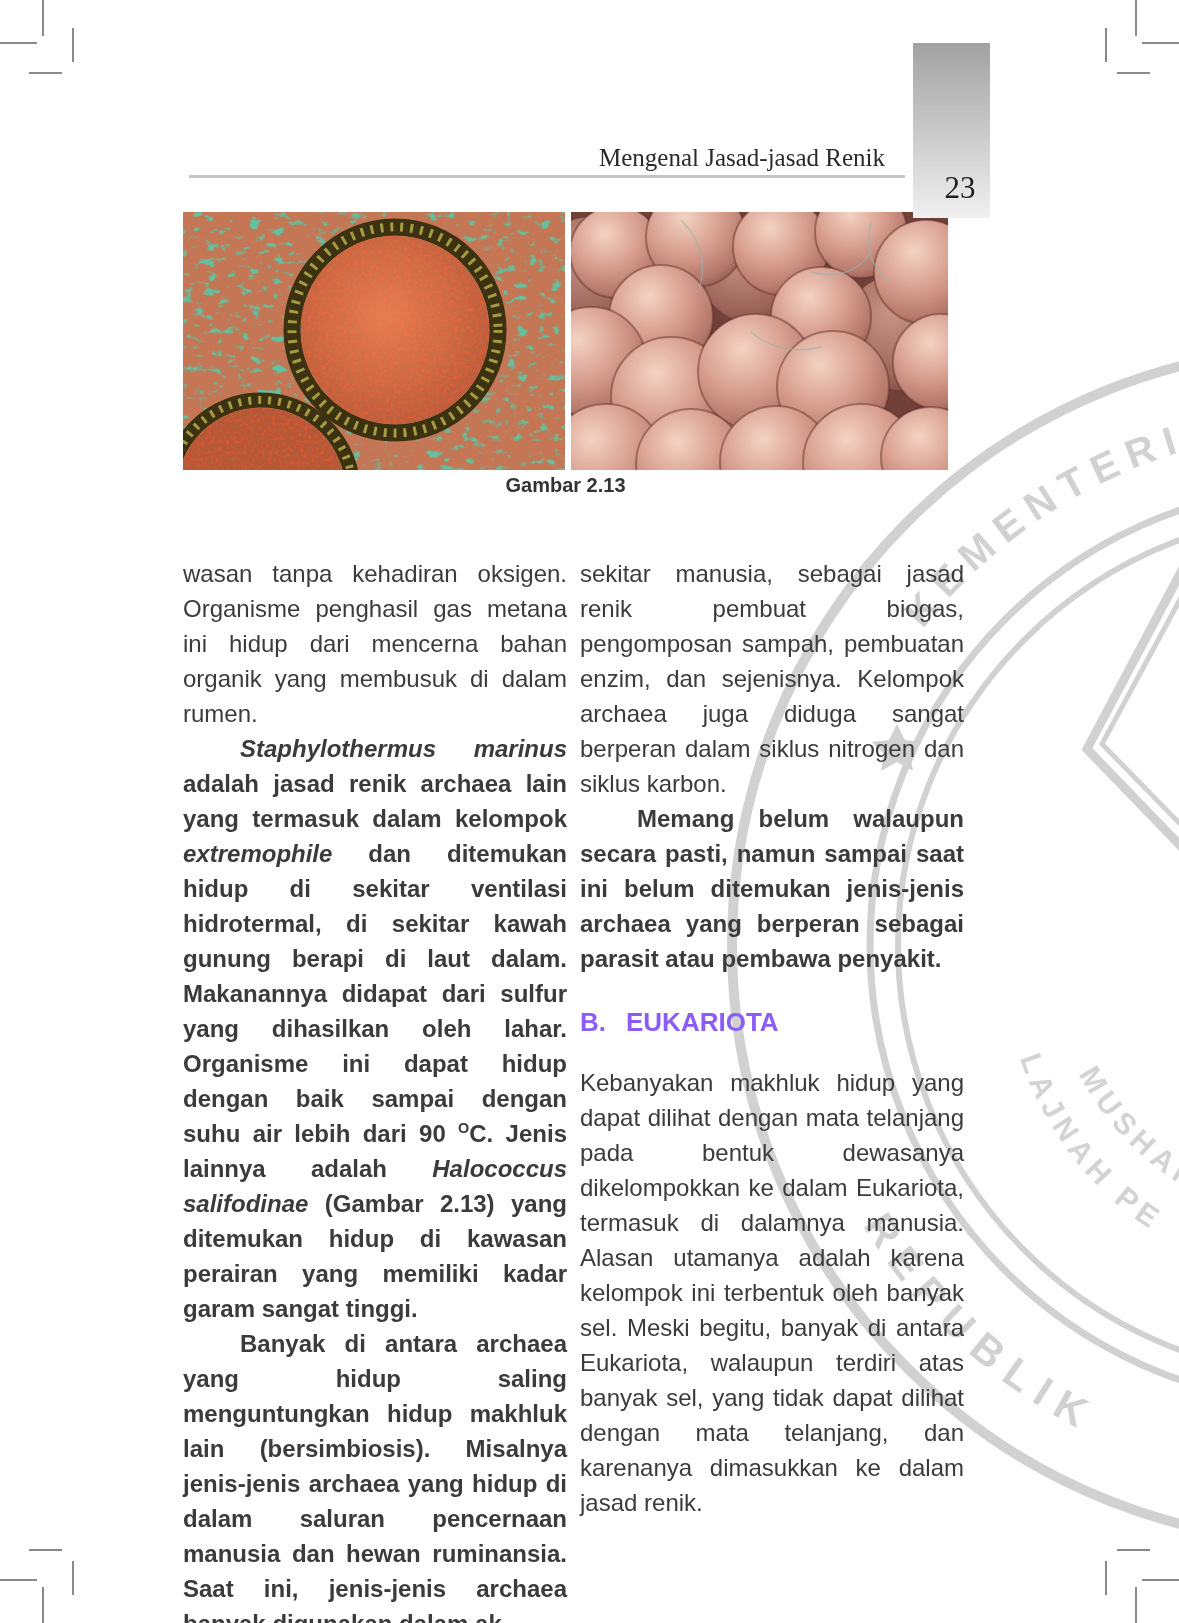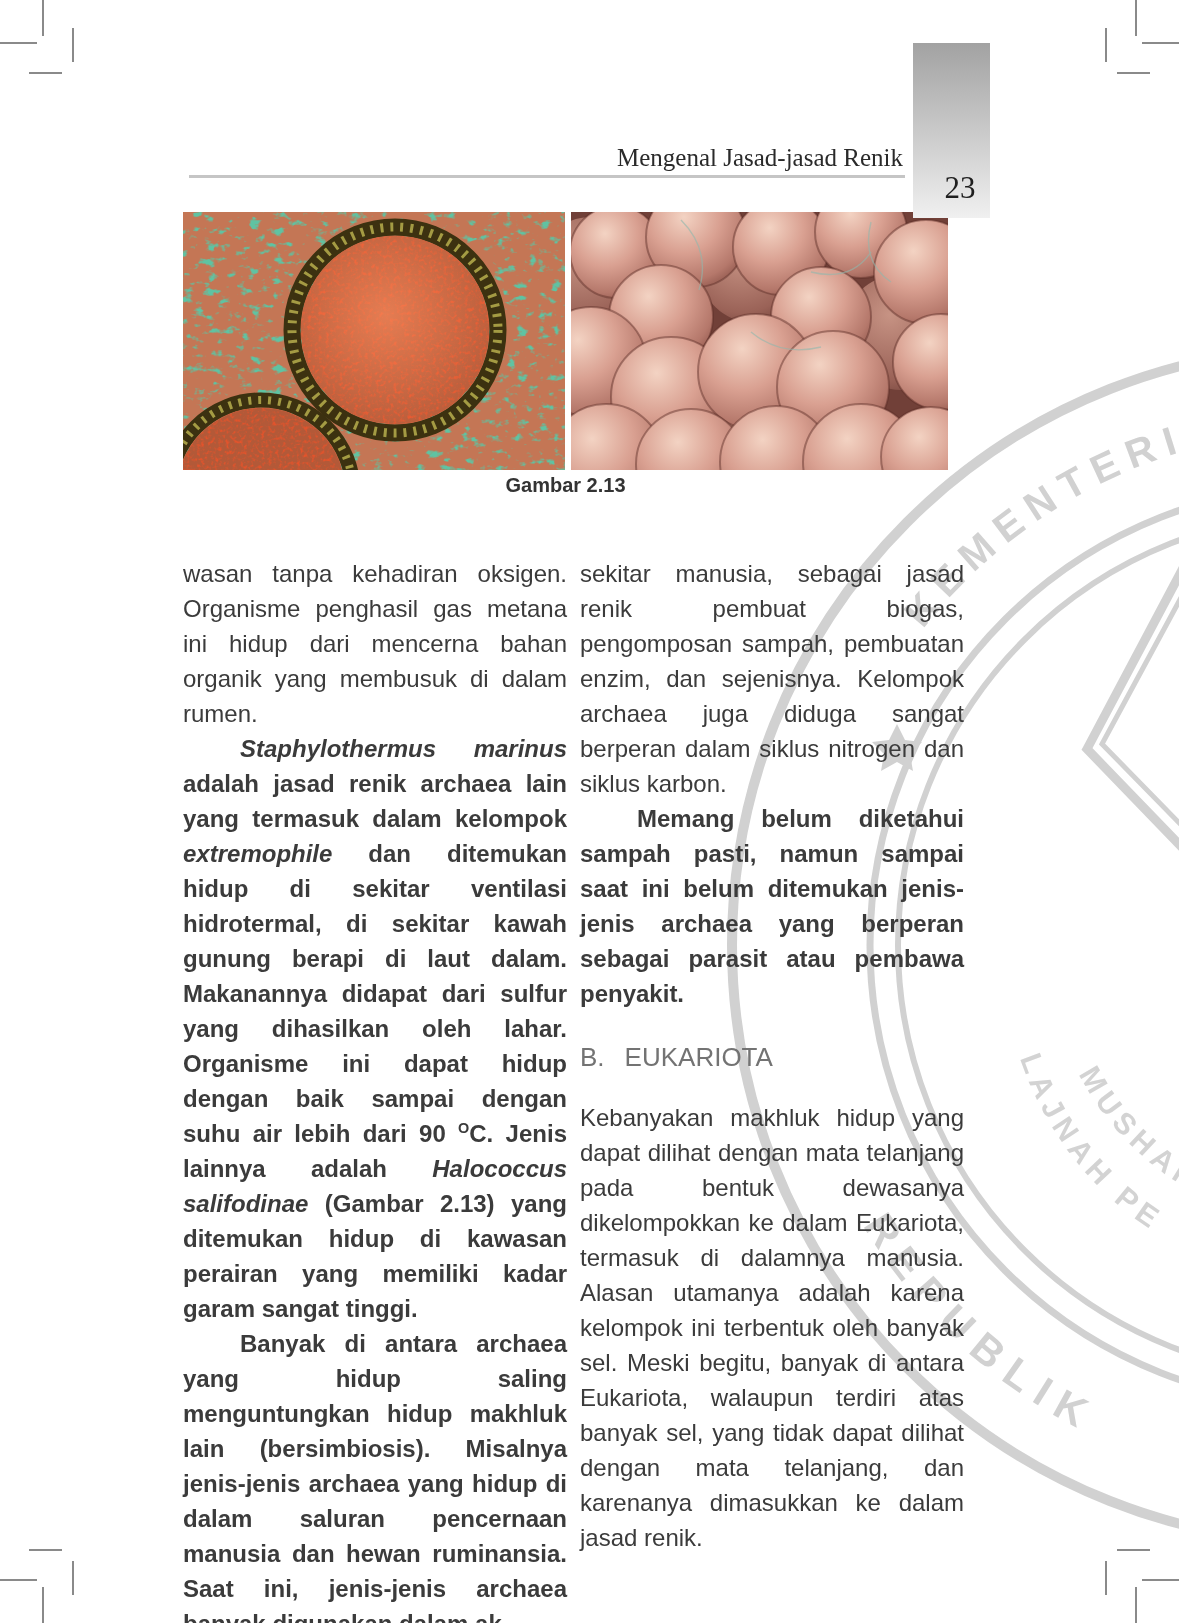--- a/index.html
+++ b/index.html
@@ -1,41 +1,41 @@
 <!DOCTYPE html>
 <html lang="id"><head>
 <meta charset="utf-8">
 <style>
   html,body{margin:0;padding:0;background:#ffffff;}
   .page{position:relative;width:1179px;height:1623px;background:#ffffff;overflow:hidden;
         font-family:"Liberation Sans",sans-serif;}
 
   
-  .header-title{position:absolute;left:204px;top:144px;width:699px;text-align:right;
+  .header-title{position:absolute;left:186px;top:144px;width:699px;text-align:right;
     font-family:"Liberation Serif",serif;font-size:25px;line-height:27px;color:#2a2a2a;z-index:3;}
   .header-rule{position:absolute;left:189px;top:175px;width:716px;height:3px;background:#c5c5c5;z-index:3;}
   .page-box{position:absolute;left:913px;top:43px;width:77px;height:175px;box-sizing:border-box;
     background:linear-gradient(#a2a2a2,#f0f0f0);display:flex;align-items:flex-end;justify-content:center;
     padding-bottom:12px;font-family:"Liberation Serif",serif;font-size:31px;color:#1f1f1f;z-index:3;padding-left:17px;}
 
   
   .photos{position:absolute;left:183px;top:212px;width:765px;height:258px;display:flex;gap:6px;z-index:2;}
   .photos svg{display:block;height:258px;}
   .caption{position:absolute;left:183px;top:474px;width:765px;text-align:center;z-index:2;}
   .cap-label{font-weight:bold;font-size:20px;color:#333;margin-bottom:3px;}
   .cap-line{font-style:italic;font-size:19px;line-height:22.5px;color:#3f3f3f;}
 
   
   .columns{position:absolute;left:183px;top:556px;width:782px;display:flex;gap:13px;z-index:2;}
   .col{width:384px;}
   .col p{margin:0;font-size:24px;line-height:35px;text-align:justify;color:#3b3b3b;}
   .col p.indent{text-indent:57px;font-weight:bold;}
   .it{font-style:italic;}
   sup{font-size:0.6em;vertical-align:super;line-height:0;}
-  .section-heading{font-size:26px;font-weight:normal;color:#737373;margin:31px 0 27px 0;}
+  .section-heading{font-size:26px;font-weight:bold;color:#8b5cf6;margin:31px 0 27px 0;}
   .section-heading .hnum{margin-right:20px;}
 
   
   .watermark{position:absolute;left:0;top:0;z-index:1;pointer-events:none;opacity:0.85;}
   .cropmarks{position:absolute;left:0;top:0;z-index:4;pointer-events:none;}
 </style>
 </head>
 <body>
 
 <div class="page">
@@ -179,21 +179,21 @@
   </div>
 
   <div class="columns">
     <div class="col">
       <p><span>wasan tanpa kehadiran oksigen. Organisme penghasil gas metana ini hidup dari mencerna bahan organik yang membusuk di dalam rumen.</span></p>
       <p class="indent"><span class="it">Staphylothermus marinus</span><span> adalah jasad renik archaea lain yang termasuk dalam kelompok </span><span class="it">extremophile</span><span> dan ditemukan hidup di sekitar ventilasi hidrotermal, di sekitar kawah gunung berapi di laut dalam. Makanannya didapat dari sulfur yang dihasilkan oleh lahar. Organisme ini dapat hidup dengan baik sampai dengan suhu air lebih dari 90 </span><sup>O</sup><span>C. Jenis lainnya adalah </span><span class="it">Halococcus salifodinae</span><span> (Gambar 2.13) yang ditemukan hidup di kawasan perairan yang memiliki kadar garam sangat tinggi.</span></p>
       <p class="indent"><span>Banyak di antara archaea yang hidup saling menguntungkan hidup makhluk lain (bersimbiosis). Misalnya jenis-jenis archaea yang hidup di dalam saluran pencernaan manusia dan hewan ruminansia. Saat ini, jenis-jenis archaea banyak digunakan dalam ak-</span></p>
     </div>
     <div class="col">
       <p><span>sekitar manusia, sebagai jasad renik pembuat biogas, pengomposan sampah, pembuatan enzim, dan sejenisnya. Kelompok archaea juga diduga sangat berperan dalam siklus nitrogen dan siklus karbon.</span></p>
-      <p class="indent"><span>Memang belum diketahui sampah pasti, namun sampai saat ini belum ditemukan jenis-jenis archaea yang berperan sebagai parasit atau pembawa penyakit.</span></p>
+      <p class="indent"><span>Memang belum walaupun secara pasti, namun sampai saat ini belum ditemukan jenis-jenis archaea yang berperan sebagai parasit atau pembawa penyakit.</span></p>
       <div class="section-heading">
         <span class="hnum">B.</span><span>EUKARIOTA</span>
       </div>
       <p><span>Kebanyakan makhluk hidup yang dapat dilihat dengan mata telanjang pada bentuk dewasanya dikelompokkan ke dalam Eukariota, termasuk di dalamnya manusia. Alasan utamanya adalah karena kelompok ini terbentuk oleh banyak sel. Meski begitu, banyak di antara Eukariota, walaupun terdiri atas banyak sel, yang tidak dapat dilihat dengan mata telanjang, dan karenanya dimasukkan ke dalam jasad renik.</span></p>
     </div>
   </div>
 
   <svg class="cropmarks" width="1179" height="1623" viewBox="0 0 1179 1623">
     <g stroke="#8a8a8a" stroke-width="2">
       <line x1="43" y1="0" x2="43" y2="36"></line>

